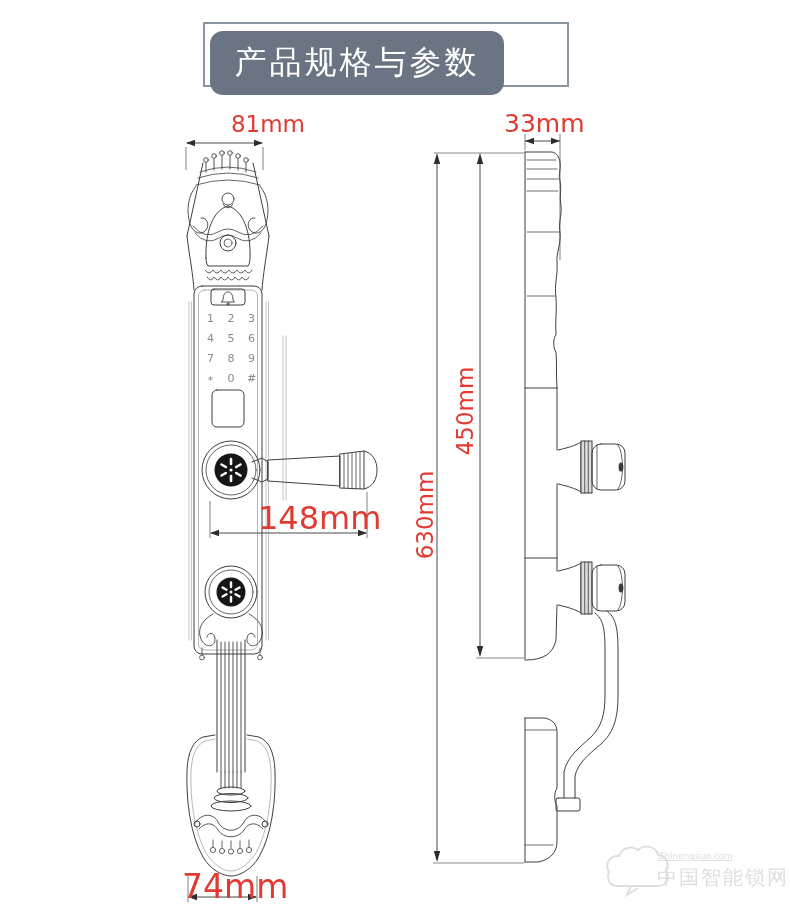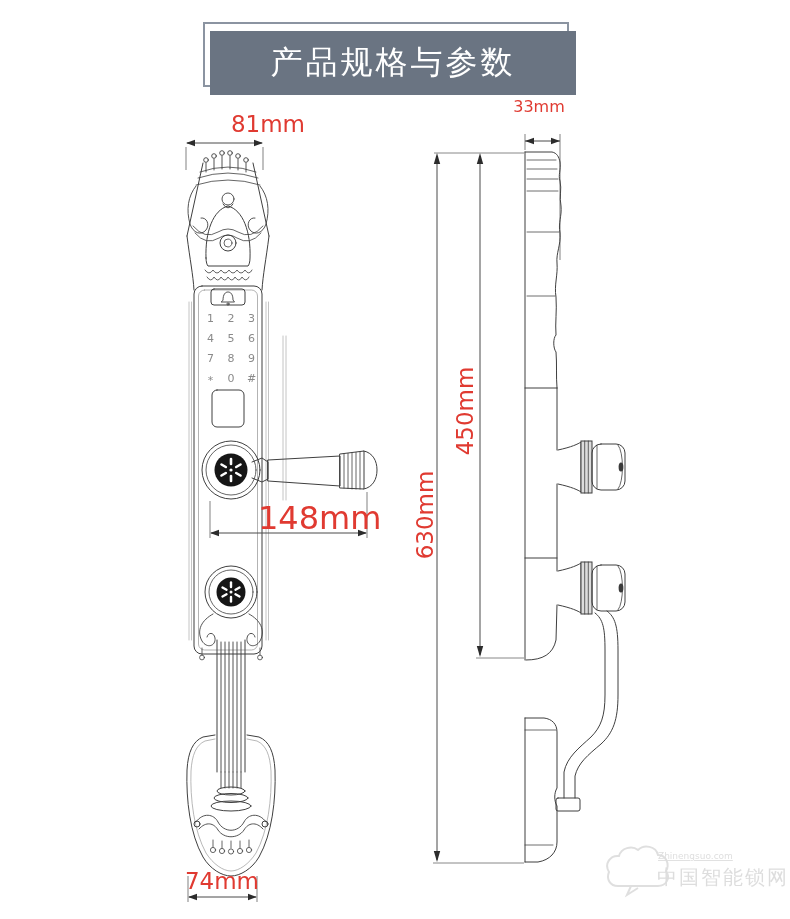--- a/index.html
+++ b/index.html
@@ -7,33 +7,33 @@
     width:790px;height:919px;background:#ffffff;position:relative;
     font-family:"Liberation Sans", sans-serif;overflow:hidden;
   }
   .stage{position:absolute;inset:0;width:790px;height:919px;}
   
   .title-outline{
     position:absolute;left:203px;top:22px;width:366px;height:65px;
     border:2px solid #8b94a1;background:transparent;box-sizing:border-box;
   }
   .title-box{
-    position:absolute;left:210px;top:31px;width:366px;height:64px;
+    position:absolute;left:210px;top:31px;width:294px;height:64px;
     background:#6a7482;color:#ffffff;display:flex;align-items:center;justify-content:center;
-    font-size:32px;letter-spacing:3px;font-weight:400;
+    font-size:32px;letter-spacing:3px;font-weight:400;border-radius:13px;
   }
   
   .dim-label{
     position:absolute;color:#e03a31;font-size:23px;text-align:center;
     font-family:"DejaVu Sans", sans-serif;line-height:1.1;white-space:nowrap;
   }
   .dim-81 {left:182px;top:112px;width:84px;margin-left:44px;}
-  .dim-33 {left:504px;top:98px;width:70px;font-size:16px;}
+  .dim-33 {left:504px;top:110px;width:70px;font-size:25px;}
   .dim-148{left:258px;top:501px;width:102px;font-size:32px;}
-  .dim-74 {left:182px;top:869px;width:80px;font-size:23px;}
+  .dim-74 {left:182px;top:869px;width:80px;font-size:33px;}
   .dim-rot{width:92px;height:28px;transform:rotate(-90deg);transform-origin:center center;}
   .dim-630{left:381px;top:501px;}
   .dim-450{left:421px;top:397px;}
   svg{position:absolute;left:0;top:0;}
   .kp{font-family:"DejaVu Sans", sans-serif;font-size:11px;fill:#8a8a8a;}
   .wm-url{font-family:"DejaVu Sans", sans-serif;font-size:9px;fill:#d9d9d9;text-decoration:underline;}
   .wm-cn{font-family:"DejaVu Sans", sans-serif;font-size:20px;fill:#d8d8d8;letter-spacing:2px;}
 </style>
 </head>
 <body>

